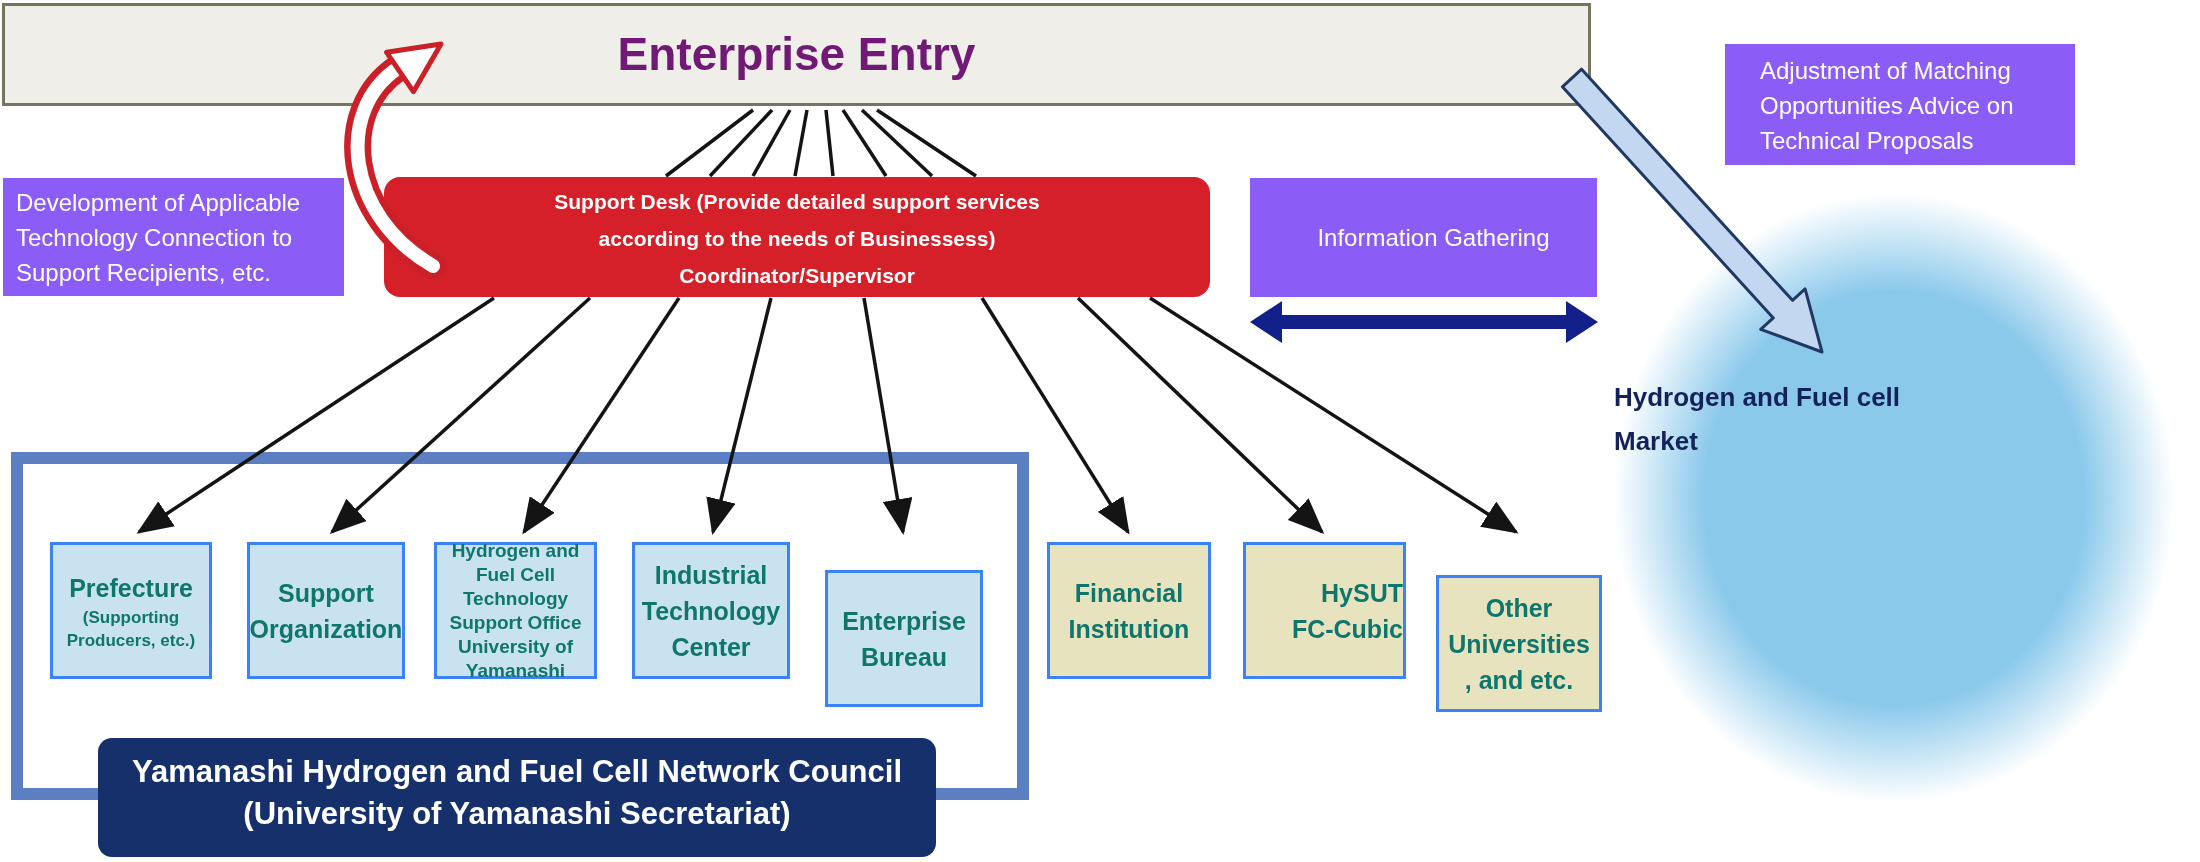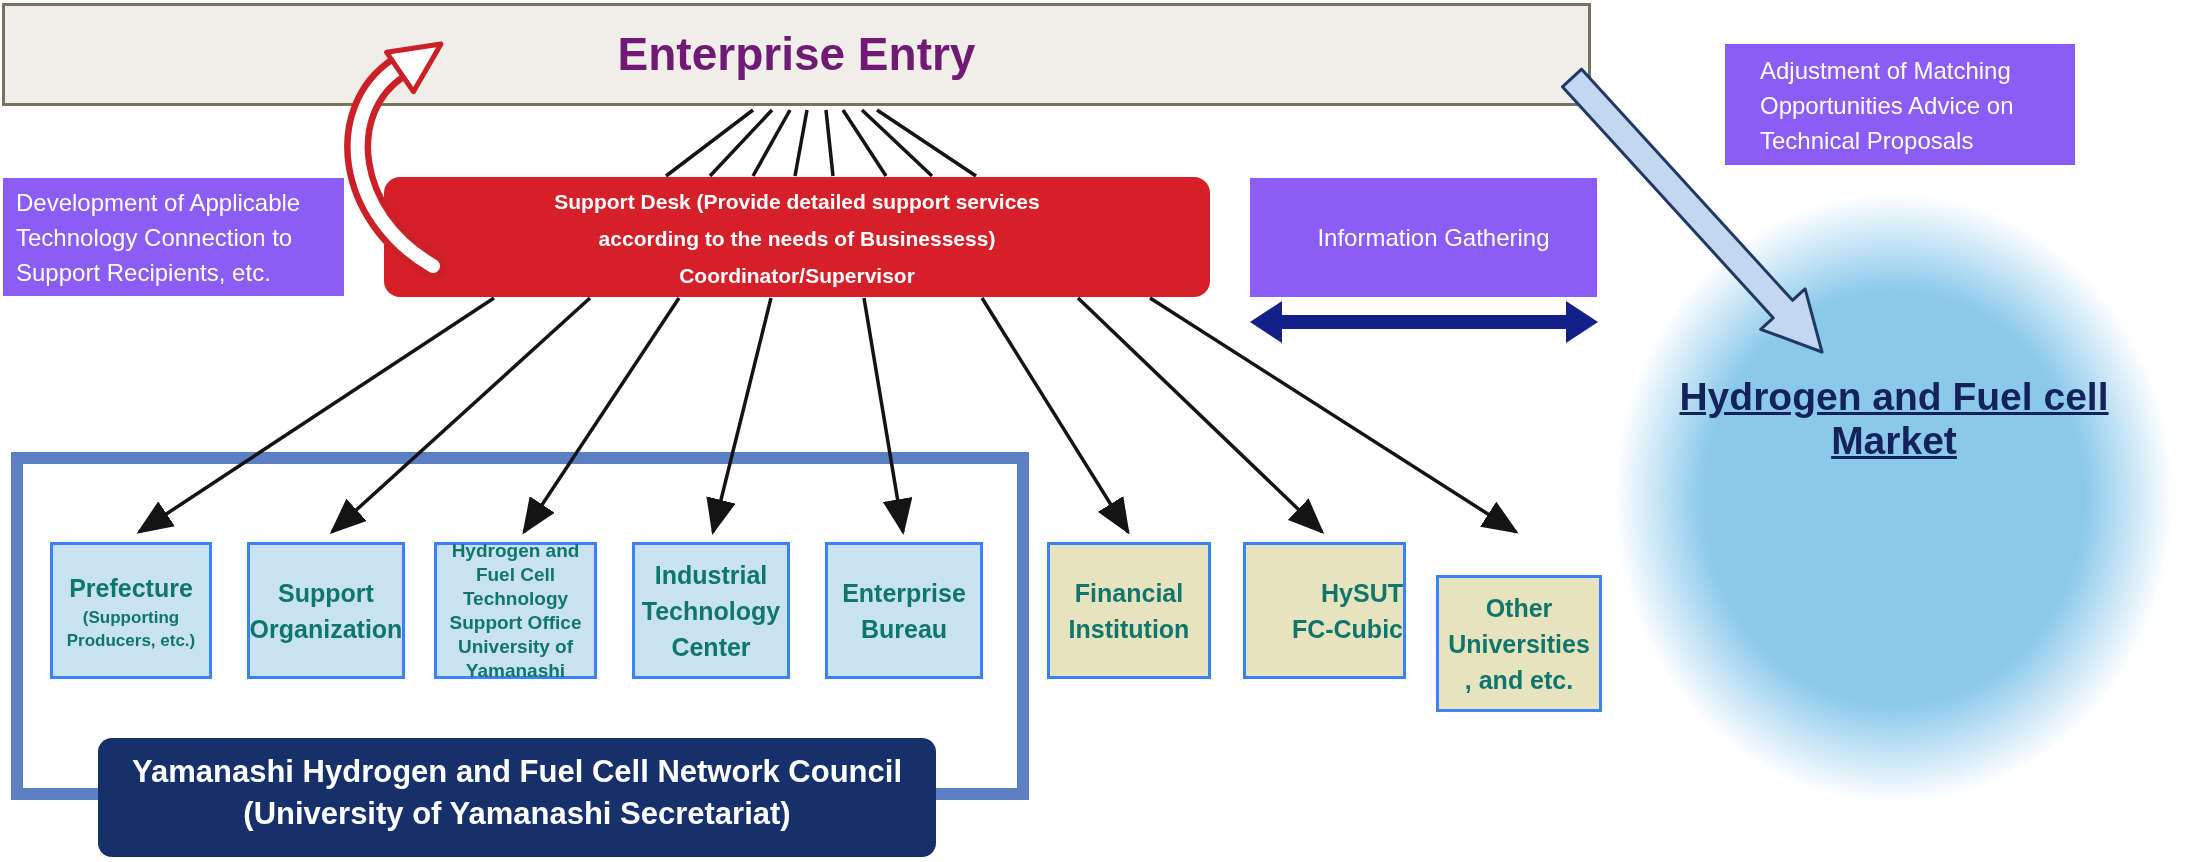--- a/index.html
+++ b/index.html
@@ -18,39 +18,39 @@
 
   
   .blue-label{background:#8b5cf6;color:#fff;z-index:2;font-size:24px;line-height:35px;}
   .dev-label{left:3px;top:178px;width:341px;height:118px;padding:7px 0 0 13px;}
   .info-label{left:1250px;top:178px;width:347px;height:119px;display:flex;align-items:center;justify-content:center;padding-left:20px;}
   .adj-label{left:1725px;top:44px;width:350px;height:121px;padding:9px 0 0 35px;}
 
   
   .market-circle{left:1614px;top:193px;width:560px;height:610px;z-index:1;
     background:radial-gradient(closest-side, #8BC9EB 0%, #8BC9EB 68%, rgba(139,201,235,0) 100%);}
-  .market-circle .text{position:absolute;left:0;top:182px;width:100%;text-align:center;
-    color:#14225A;font-weight:bold;font-size:39px;line-height:44px;text-decoration:underline;}
+  .market-circle .text{position:absolute;left:0;top:182px;width:100%;
+    color:#14225A;font-weight:bold;font-size:26px;line-height:44px;}
 
   
   .council-container{left:11px;top:452px;width:1018px;height:348px;border:12px solid #5C7FC3;z-index:2;}
 
   
   .org-box{top:542px;height:137px;border:3px solid #3b82f6;z-index:3;display:flex;flex-direction:column;
     align-items:center;justify-content:center;text-align:center;color:#0f766e;font-weight:bold;}
   .member{background:#C9E2EF;}
   .partner{background:#E7E3BE;}
   .org-box .main{font-size:25px;line-height:36px;}
   .org-box .small{font-size:17px;line-height:23px;}
   .org-box .tiny{font-size:19px;line-height:24px;}
   .box-prefecture{left:50px;width:162px;}
   .box-support{left:247px;width:158px;}
   .box-hydrogen{left:434px;width:163px;}
   .box-industrial{left:632px;width:158px;}
-  .box-bureau{left:825px;width:158px;}
+  .box-bureau{left:825px;width:158px;margin-top:28px;}
   .box-financial{left:1047px;width:164px;text-align:center;}
   .box-hysut{left:1243px;width:163px;align-items:flex-end;}
   .box-otheruniv{left:1436px;width:166px;margin-top:33px;}
 
   
   .council-box{left:98px;top:738px;width:838px;height:119px;background:#16306B;border-radius:14px;z-index:4;
     color:#fff;font-weight:bold;font-size:31px;line-height:42px;text-align:center;padding-top:13px;}
 
   
   .overlay{position:absolute;left:0;top:0;width:2200px;height:862px;z-index:5;pointer-events:none;}

